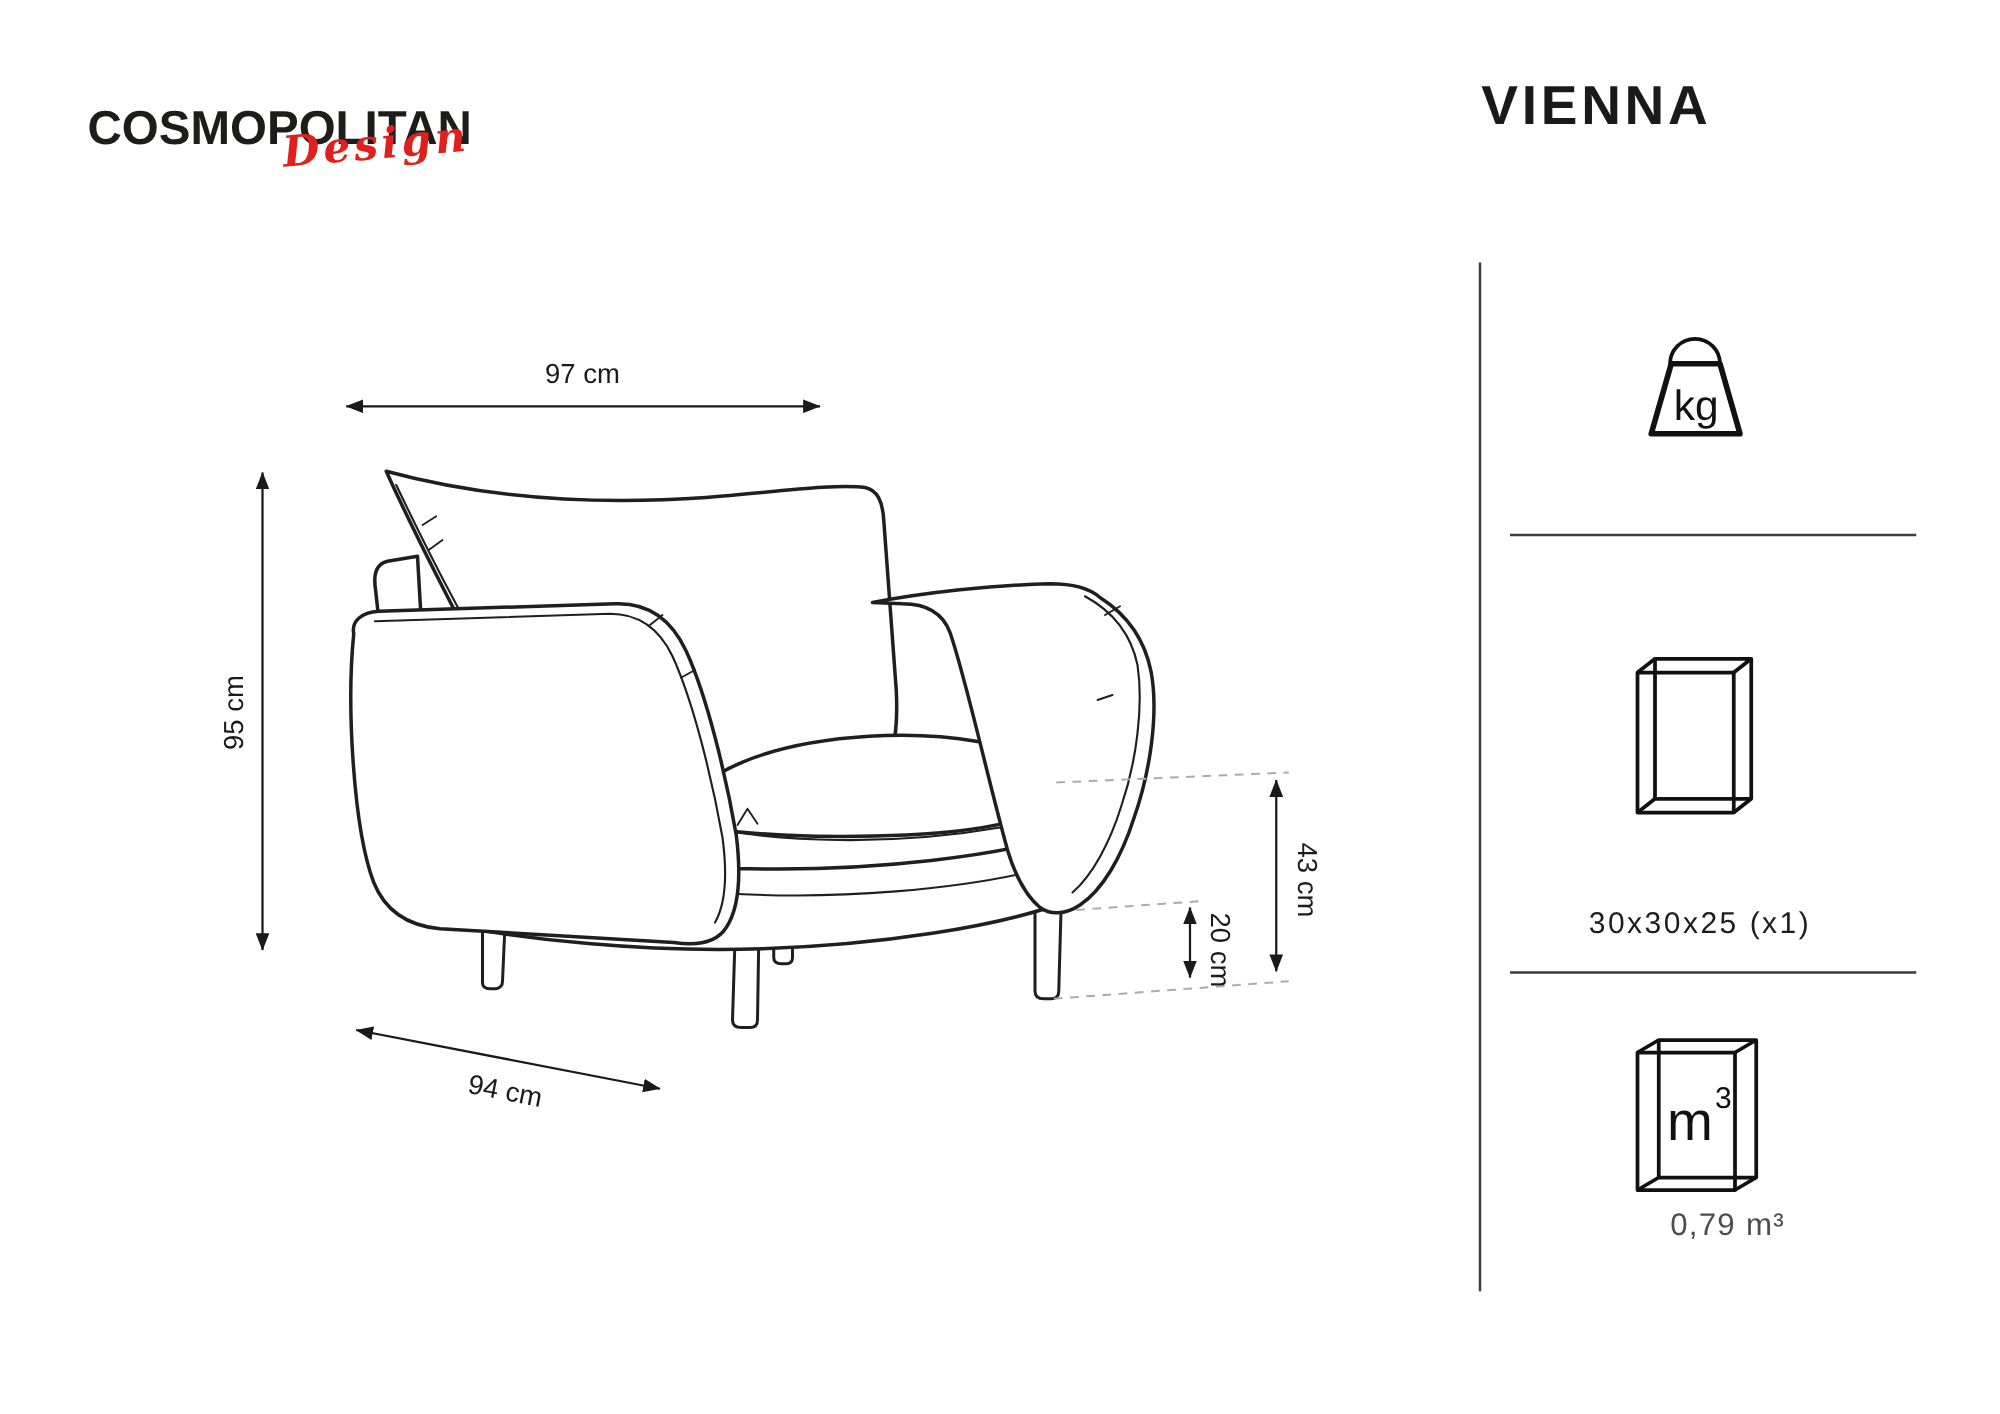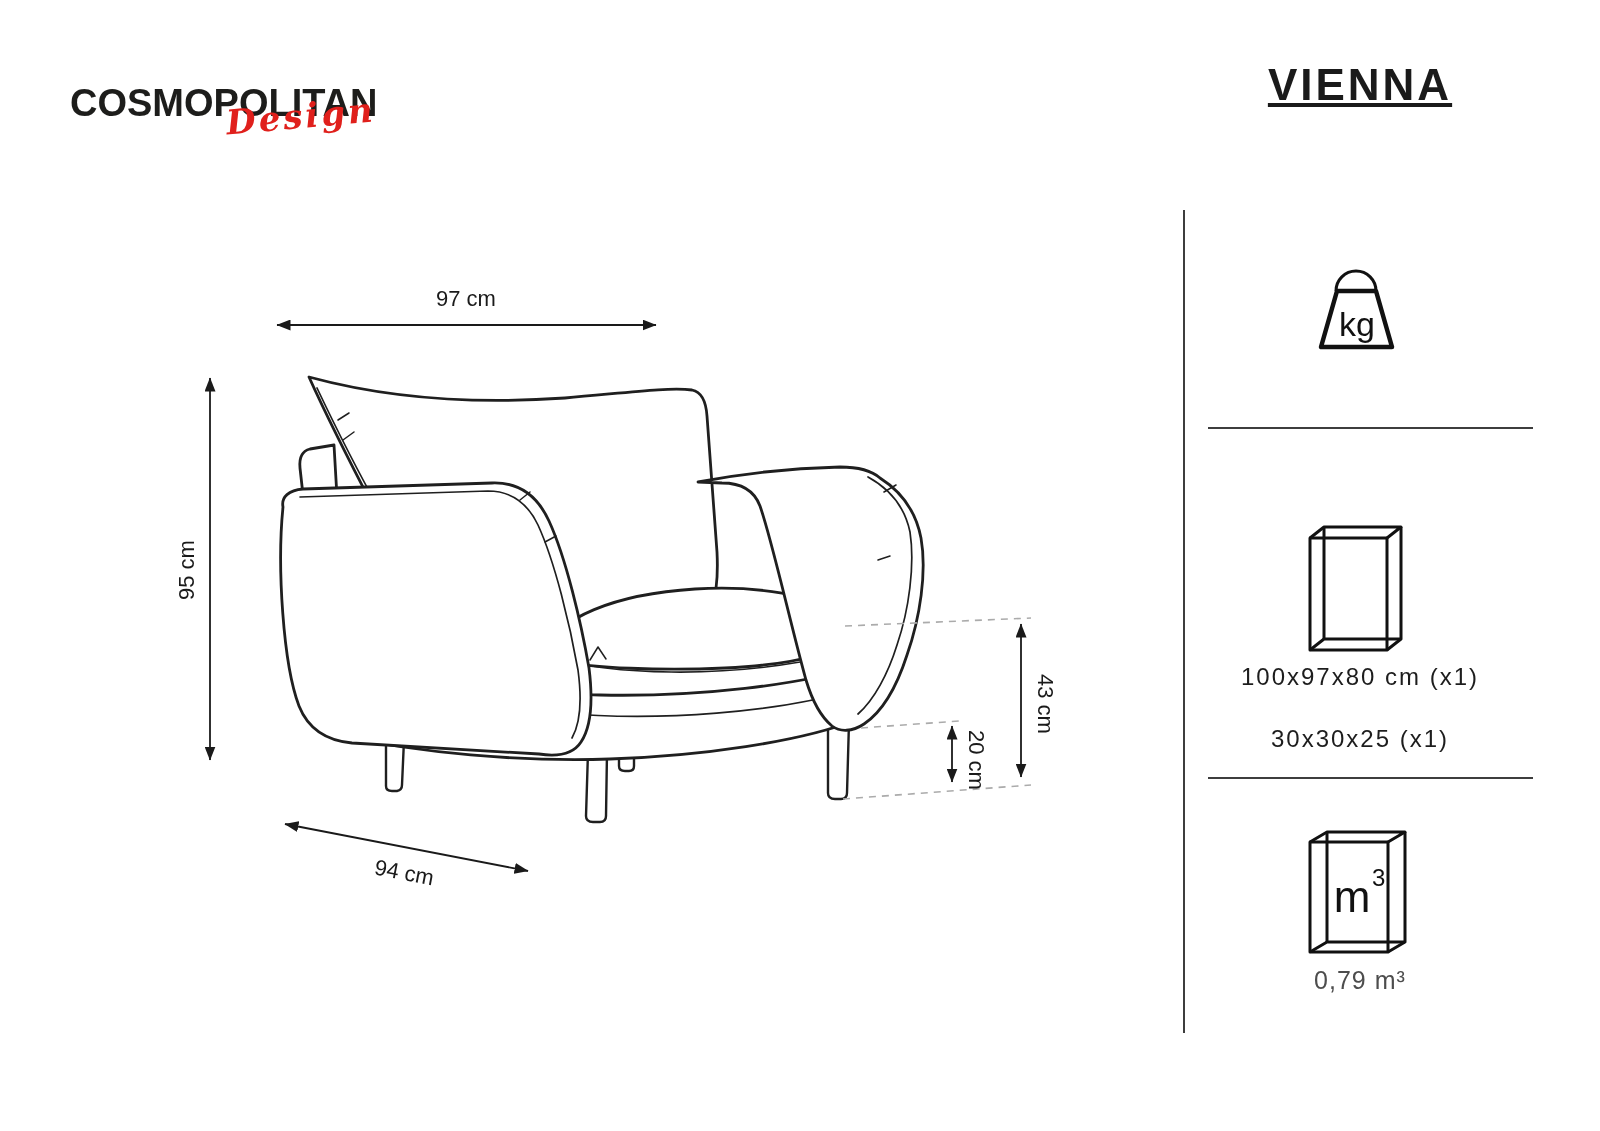--- a/index.html
+++ b/index.html
@@ -11,22 +11,22 @@
   .brand{position:absolute;left:70px;top:82px;}
   .brand-name{
     font-size:38px;font-weight:bold;letter-spacing:0px;color:#1d1d1b;white-space:nowrap;
   }
   .brand-script{
     position:absolute;left:226px;top:96px;
     font-family:"DejaVu Serif",serif;font-style:italic;font-weight:bold;
     font-size:34px;letter-spacing:3px;color:#e0201c;transform:rotate(-5deg);white-space:nowrap;
   }
   .product-title{
-    position:absolute;left:1185px;top:60px;width:350px;text-align:center;
-    font-size:44px;font-weight:bold;letter-spacing:3px;color:#1a1a1a;text-decoration:underline;
+    position:absolute;left:1185px;top:60px;width:350px;text-align:left;
+    font-size:44px;font-weight:bold;letter-spacing:3px;color:#1a1a1a;
   }
   
   .v-divider{position:absolute;left:1183px;top:210px;height:823px;width:0;border-left:2px solid #3d3d3d;}
   .h-sep{position:absolute;left:1208px;width:325px;height:0;border-top:2px solid #3d3d3d;}
   .h-sep.sep1{top:427px;}
   .h-sep.sep2{top:777px;}
   .spec-icon{position:absolute;}
   .spec-value{
     position:absolute;left:1185px;width:350px;text-align:center;
     font-size:25px;color:#4d4d4d;letter-spacing:1px;
@@ -157,29 +157,28 @@
 
   <svg class="spec-icon" style="left:1302px;top:522px;" width="108" height="134" viewBox="0 0 108 134">
     <g fill="none" stroke="#111" stroke-width="3" stroke-linejoin="round">
       <rect x="8" y="16" width="77" height="112"></rect>
       <path d="M 8 16 L 22 5 L 99 5 L 85 16"></path>
       <path d="M 99 5 L 99 117 L 85 128"></path>
       <path d="M 8 128 L 22 117 L 99 117"></path>
       <path d="M 22 5 L 22 117"></path>
     </g>
   </svg>
-  <div class="pack-line" style="top:662px;">100x97x80 cm (x1)</div>
   <div class="pack-line" style="top:692px;margin-top:32px;">30x30x25 (x1)</div>
 
   <svg class="spec-icon" style="left:1302px;top:826px;" width="112" height="134" viewBox="0 0 112 134">
     <g fill="none" stroke="#111" stroke-width="3" stroke-linejoin="round">
       <rect x="8" y="16" width="78" height="110"></rect>
       <path d="M 8 16 L 25 6 L 103 6 L 86 16"></path>
       <path d="M 103 6 L 103 116 L 86 126"></path>
       <path d="M 8 126 L 25 116 L 103 116"></path>
       <path d="M 25 6 L 25 116"></path>
     </g>
     <text x="50" y="86" text-anchor="middle" font-size="44" fill="#111" font-family="Liberation Sans, sans-serif">m</text>
     <text x="70" y="60" font-size="24" fill="#111" font-family="Liberation Sans, sans-serif">3</text>
   </svg>
-  <div class="spec-value" style="top:966px;">0,79 m³</div>
+  <div class="spec-value" style="top:966px;padding-left:22px;">0,79 m³</div>
 
 </div>
 
 </body></html>

